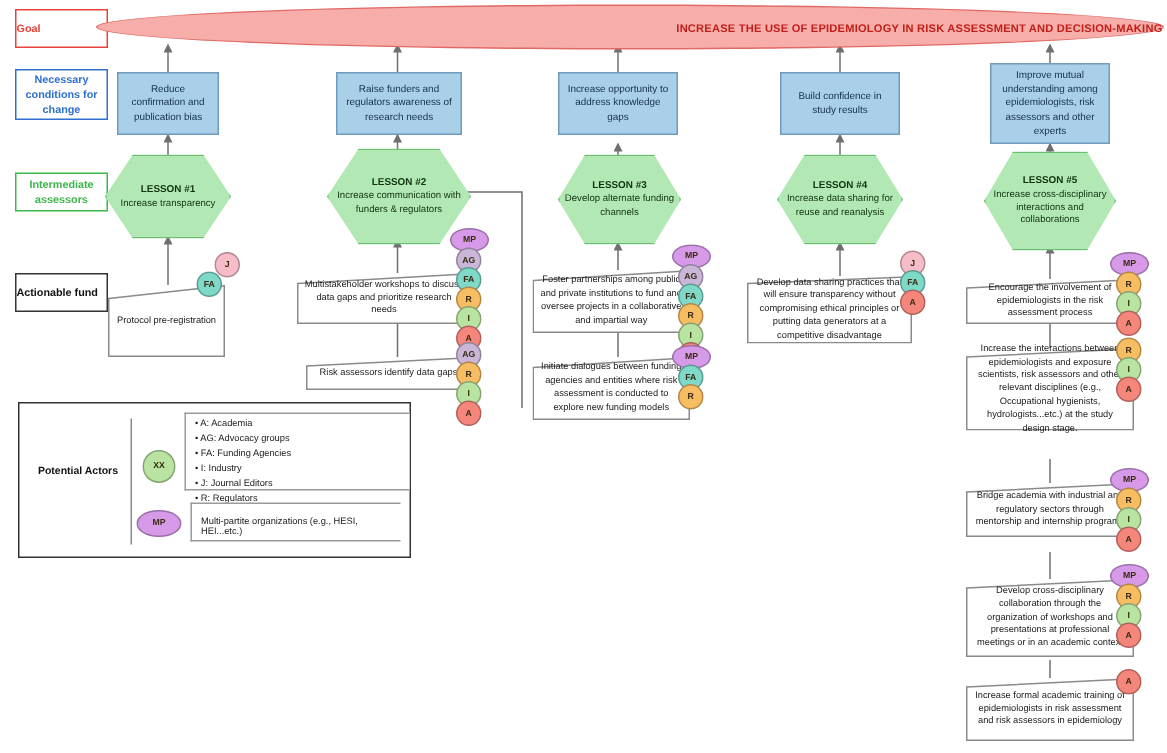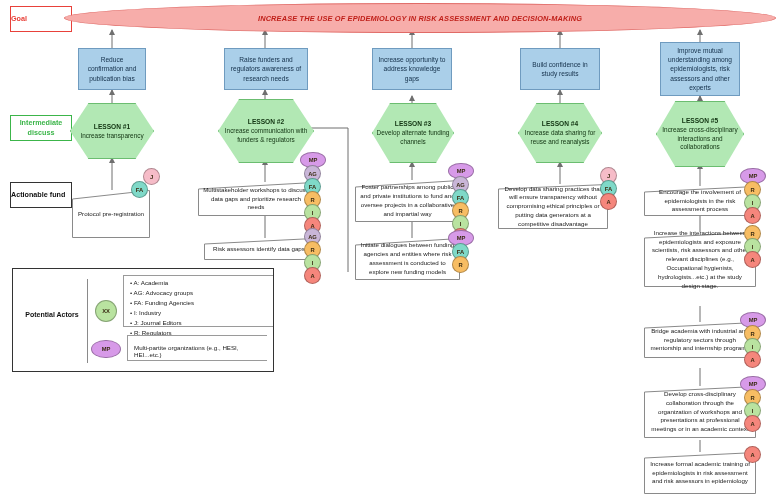--- a/index.html
+++ b/index.html
@@ -12,21 +12,21 @@
   
   .rail{display:flex;align-items:center;text-align:center;
         font-size:7.2px;font-weight:bold;line-height:1.35;background:#ffffff;}
   .rail.goal{border:1.4px solid #e8413a;color:#e8413a;}
   .rail.cond{border:1.4px solid #2f6fd0;color:#2f6fd0;}
   .rail.inter{border:1.4px solid #3cb54a;color:#3cb54a;}
   .rail.act{border:1.4px solid #333333;color:#111111;}
 
   
   .goal-ellipse{background:#f7adaa;border:1.2px solid #e06a66;border-radius:50%;
-                display:flex;align-items:center;justify-content:center;font-style:italic;}
+                display:flex;align-items:center;justify-content:flex-end;}
   .goal-ellipse span{font-size:7.4px;font-weight:bold;color:#c0201a;letter-spacing:.15px;
                      text-align:center;}
 
   
   .cond-box{background:#aacfe9;border:1px solid #6f9bbf;display:flex;align-items:center;
             justify-content:center;text-align:center;font-size:6.6px;color:#14304a;
             line-height:1.42;padding:3px 4px;}
 
   
   .hexwrap{display:flex;align-items:center;justify-content:center;}
@@ -95,22 +95,25 @@
 
     <path class="ln" d="M700,232 L700,216"></path>
     <path class="ln" d="M700,322 L700,306"></path>
     <path class="ln" d="M700,386 L700,368"></path>
     <path class="ln" d="M700,452 L700,440"></path>
   </svg>
 
   <div class="abs rail goal" style="left:10px;top:6px;width:62px;height:26px;">
     <span>Goal</span>
   </div>
+  <div class="abs rail cond" style="left:10px;top:46px;width:62px;height:34px;">
+    <span>Necessary conditions for change</span>
+  </div>
   <div class="abs rail inter" style="left:10px;top:115px;width:62px;height:26px;">
-    <span>Intermediate discuss</span>
+    <span>Intermediate assessors</span>
   </div>
   <div class="abs rail act" style="left:10px;top:182px;width:62px;height:26px;">
     <span>Actionable fund</span>
   </div>
 
   <div class="abs goal-ellipse" style="left:64px;top:3px;width:712px;height:30px;">
     <span>INCREASE THE USE OF EPIDEMIOLOGY IN RISK ASSESSMENT AND DECISION-MAKING</span>
   </div>
 
   <div class="abs cond-box" style="left:78px;top:48px;width:68px;height:42px;">

